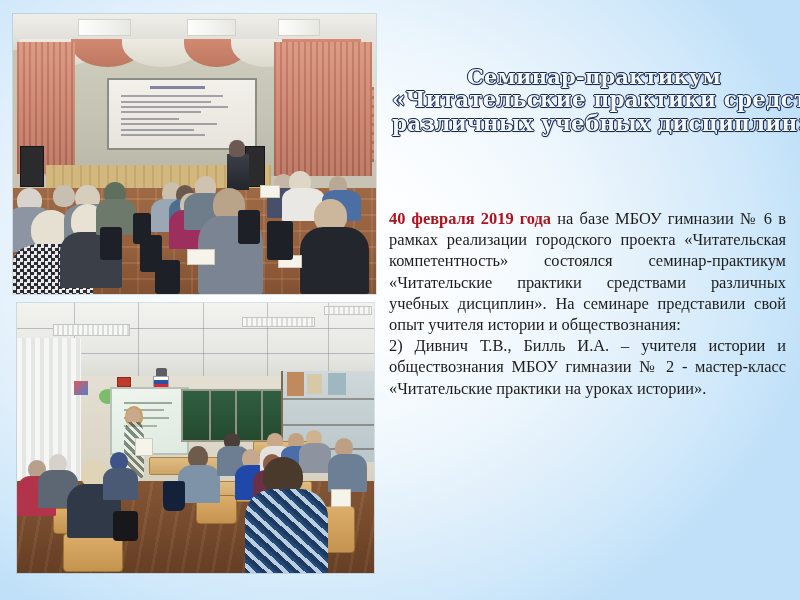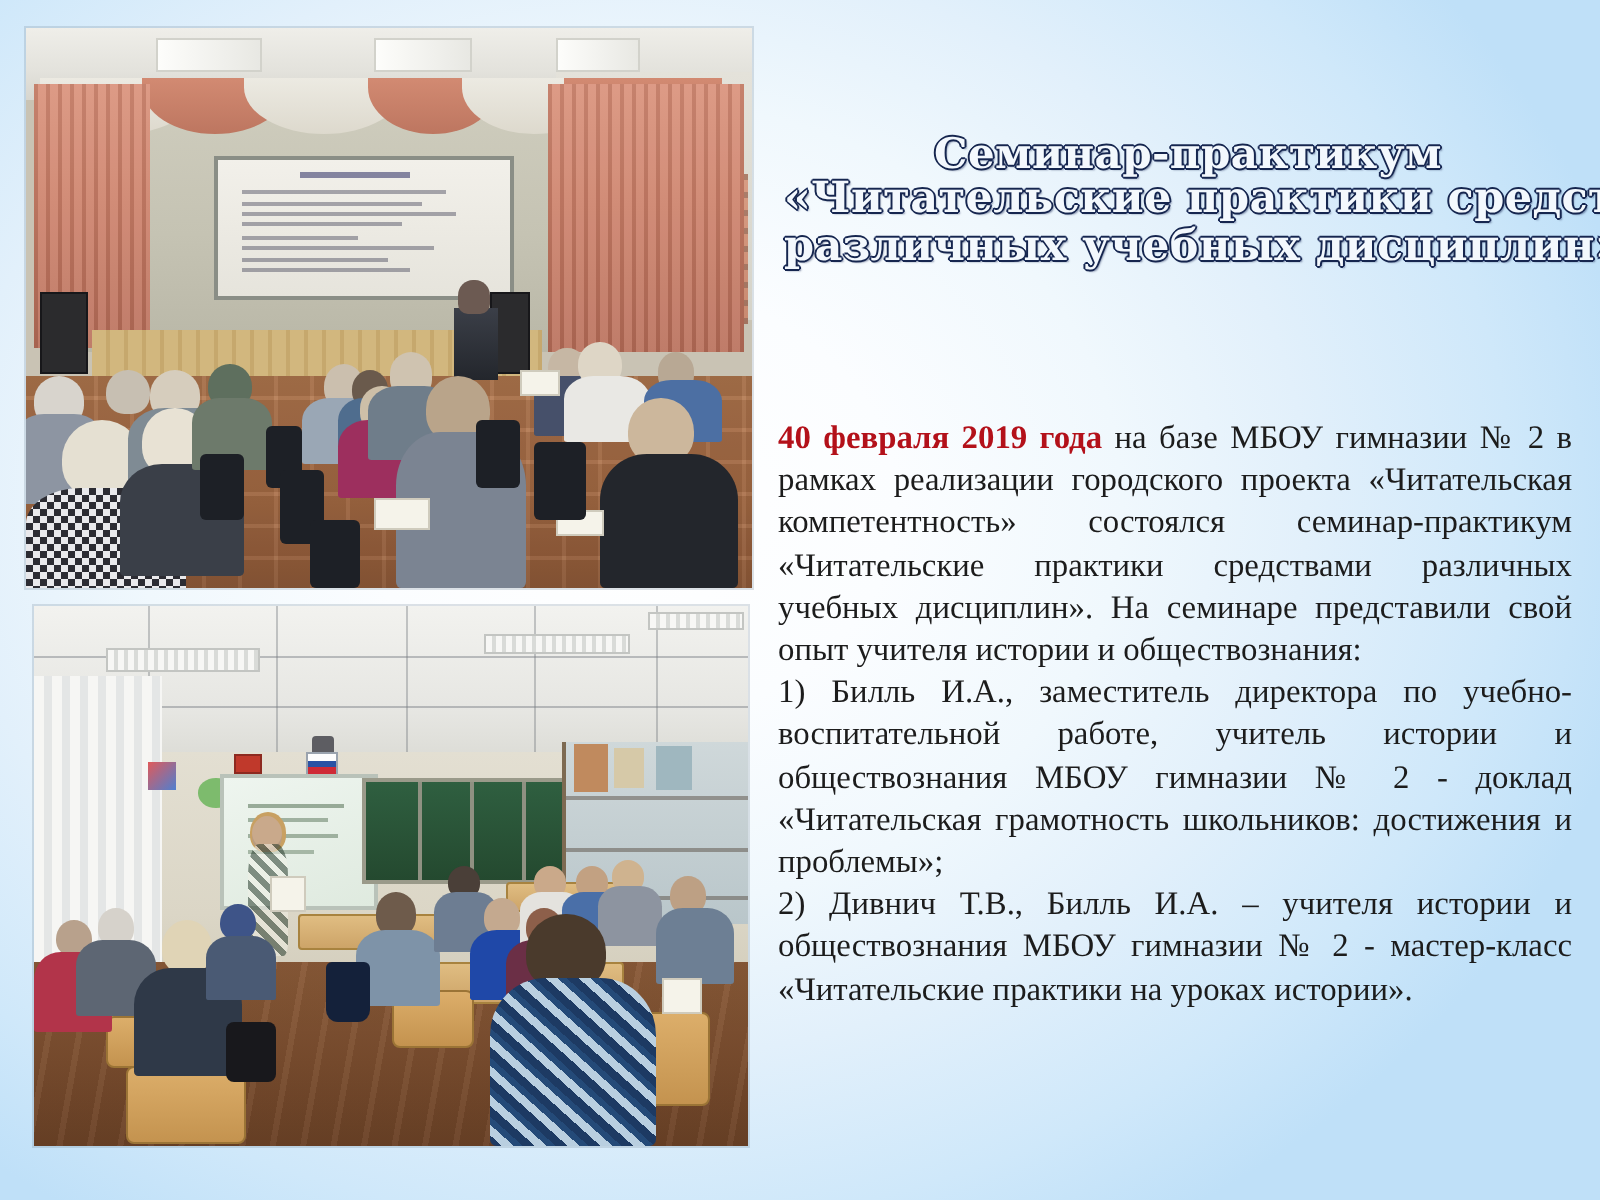--- a/index.html
+++ b/index.html
@@ -497,18 +497,17 @@
     </div>
   </div>
 
   <div id="title-block">
     <div class="wa-line" id="wa-line-1">Семинар-практикум</div>
     <div class="wa-line" id="wa-line-2">«Читательские практики средствами</div>
     <div class="wa-line" id="wa-line-3">различных учебных дисциплин»</div>
   </div>
 
   <div id="body-text">
-    <p><span class="date-red">40 февраля 2019 года</span><span> на базе МБОУ гимназии № 2 в рамках реализации городского проекта «Читательская компетентность» состоялся семинар-практикум «Читательские практики средствами различных учебных дисциплин». На семинаре представили свой опыт учителя истории и обществознания:</span></p>
-    <p>1) Билль И.А., заместитель директора по учебно-воспитательной работе, учитель истории и обществознания МБОУ гимназии № 2 - доклад «Читательская грамотность школьников: достижения и проблемы»;</p>
+    <p><span class="date-red">40 февраля 2019 года</span><span> на базе МБОУ гимназии № 6 в рамках реализации городского проекта «Читательская компетентность» состоялся семинар-практикум «Читательские практики средствами различных учебных дисциплин». На семинаре представили свой опыт учителя истории и обществознания:</span></p>
     <p>2) Дивнич Т.В., Билль И.А. – учителя истории и обществознания МБОУ гимназии № 2 - мастер-класс «Читательские практики на уроках истории».</p>
   </div>
 
 </div>
 
 </body></html>

